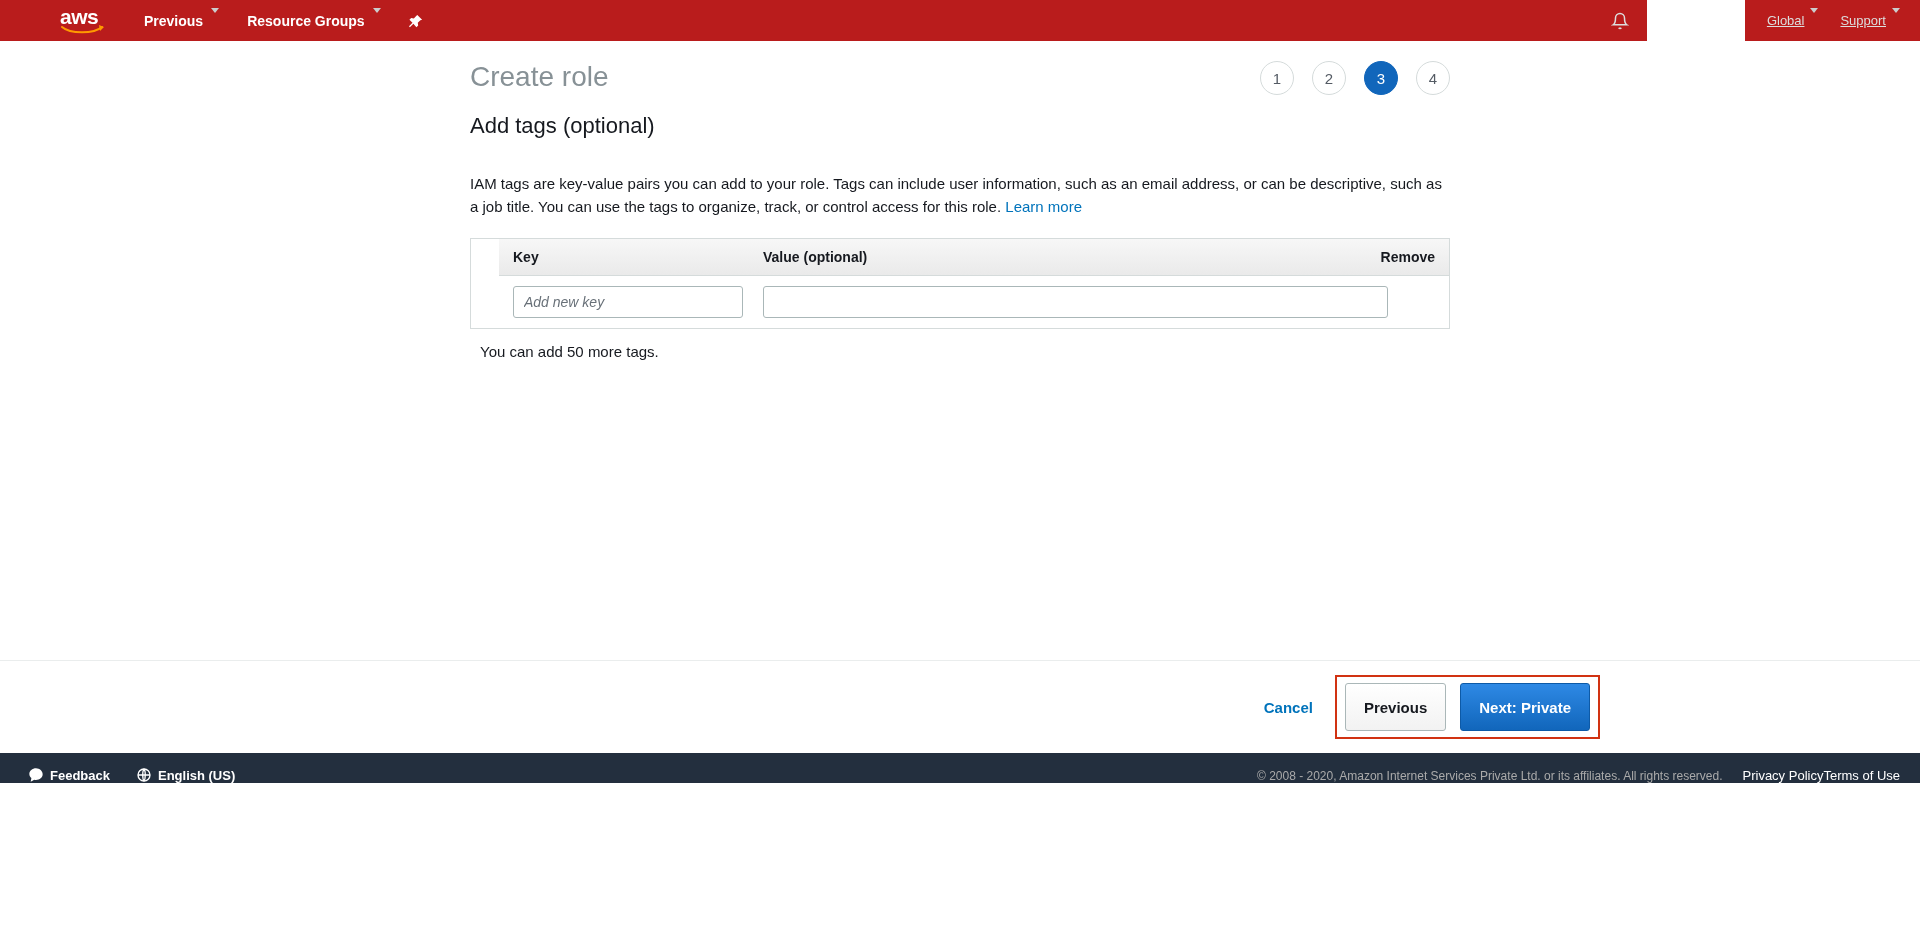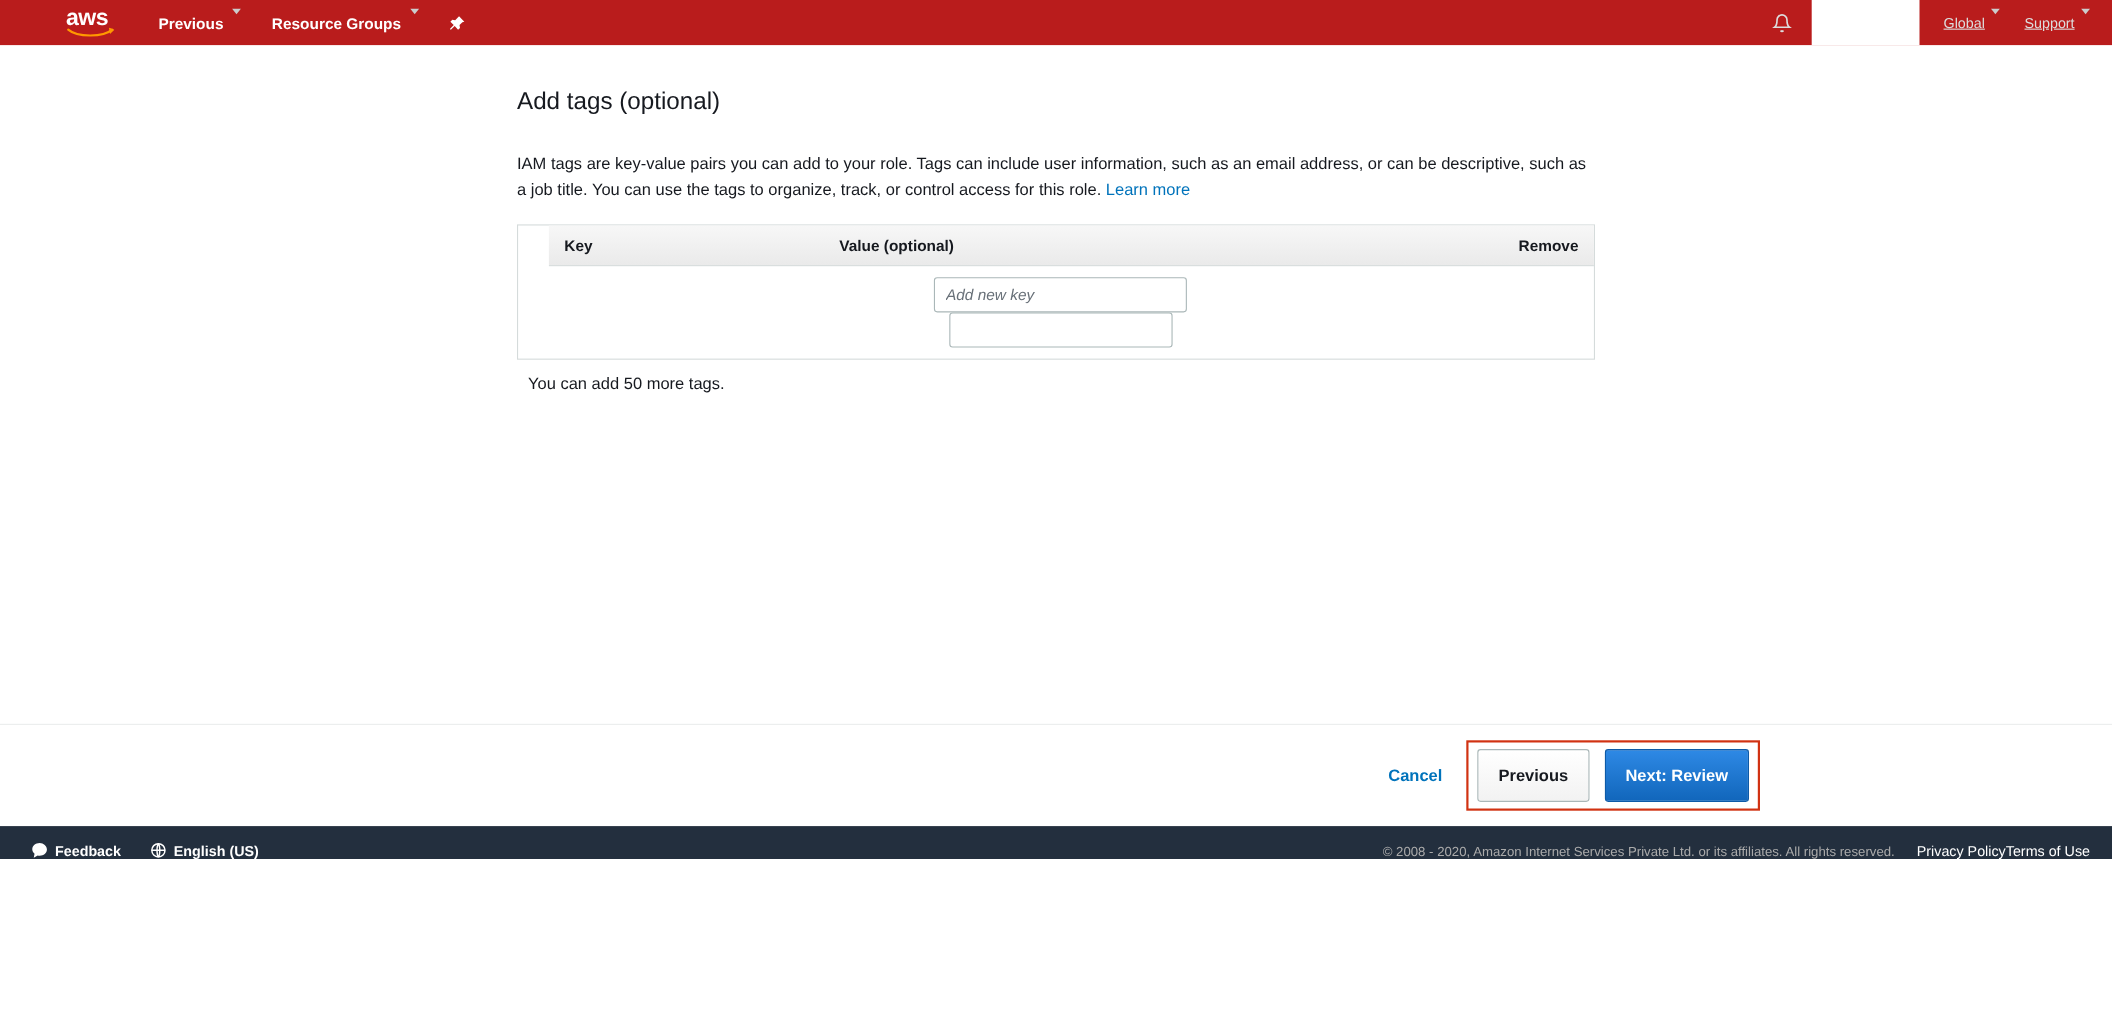--- a/index.html
+++ b/index.html
@@ -43,21 +43,21 @@
   .desc a { color:#0073bb; text-decoration:none; }
 
   
   .tag-table { margin-top:20px; border:1px solid #d5dbdb;padding-left:28px; }
   .tag-head {
     display:flex; background: linear-gradient(#f7f7f7,#eaeaea); border-bottom:1px solid #d5dbdb; padding:10px 14px; font-weight:700; color:#16191f;
   }
   .col-key { width:250px; }
   .col-value { flex:1; }
   .col-remove { width:80px; text-align:right; }
-  .tag-row { display:flex; padding:10px 14px; align-items:center; border-bottom:1px solid #eaeded;flex-direction:column; }
+  .tag-row { display:flex; padding:10px 14px; align-items:flex-start; border-bottom:1px solid #eaeded; }
   .tag-row:last-child { border-bottom:none; }
   .tag-row input {
     height:32px; border:1px solid #aab7b8; border-radius:3px; padding:0 10px; font-size:14px; width:100%;
     font-style: normal;
   }
   .tag-row input::placeholder { font-style: italic; color:#687078; }
   .col-key-input { width:250px; padding-right:20px; }
   .col-value-input { flex:1; padding-right:20px; max-width:645px; }
   .hint { font-size:15px; color:#16191f; margin-top:14px; padding-left:10px; }
 
@@ -120,20 +120,29 @@
     <span>Global</span>
     <span class="caret"><span class="caret-down"></span></span>
   </div>
   <div class="nav-right-item">
     <span>Support</span>
     <span class="caret"><span class="caret-down"></span></span>
   </div>
 </div>
 
 <div class="main">
+  <div class="header-row">
+    <h1 class="page-title">Create role</h1>
+    <div class="steps">
+      <div class="step">1</div>
+      <div class="step">2</div>
+      <div class="step active">3</div>
+      <div class="step">4</div>
+    </div>
+  </div>
   <h2 class="subtitle">Add tags (optional)</h2>
   <p class="desc">
     <span>IAM tags are key-value pairs you can add to your role. Tags can include user information, such as an email address, or can be descriptive, such as a job title. You can use the tags to organize, track, or control access for this role. </span><a href="#">Learn more</a>
   </p>
 
   <div class="tag-table">
     <div class="tag-head">
       <div class="col-key">Key</div>
       <div class="col-value">Value (optional)</div>
       <div class="col-remove">Remove</div>
@@ -148,21 +157,21 @@
     </div>
   </div>
   <p class="hint">You can add 50 more tags.</p>
 </div>
 
 <div class="action-bar-wrap">
   <div class="action-bar">
     <span class="btn-cancel">Cancel</span>
     <span class="highlight-box">
       <button class="btn btn-prev">Previous</button>
-      <button class="btn btn-next">Next: Review</button>
+      <button class="btn btn-next">Next: Private</button>
     </span>
   </div>
 </div>
 
 <div class="footer">
   <div class="footer-left">
     <div class="item">
       <svg width="16" height="16" viewBox="0 0 24 24" fill="#fff">
           <path d="M12 2C6.5 2 2 5.8 2 10.5c0 2.4 1.2 4.6 3.1 6.1L4 22l5.4-2.9c.8.2 1.7.3 2.6.3 5.5 0 10-3.8 10-8.5S17.5 2 12 2z"></path>
         </svg>

